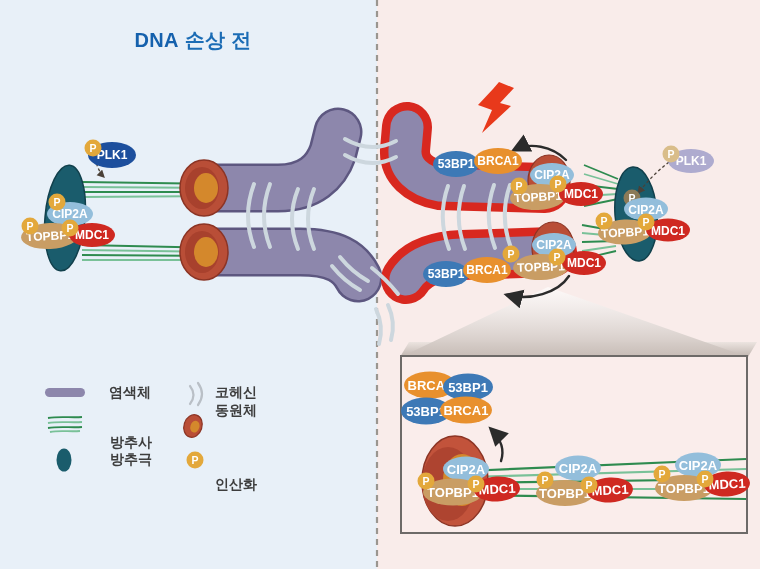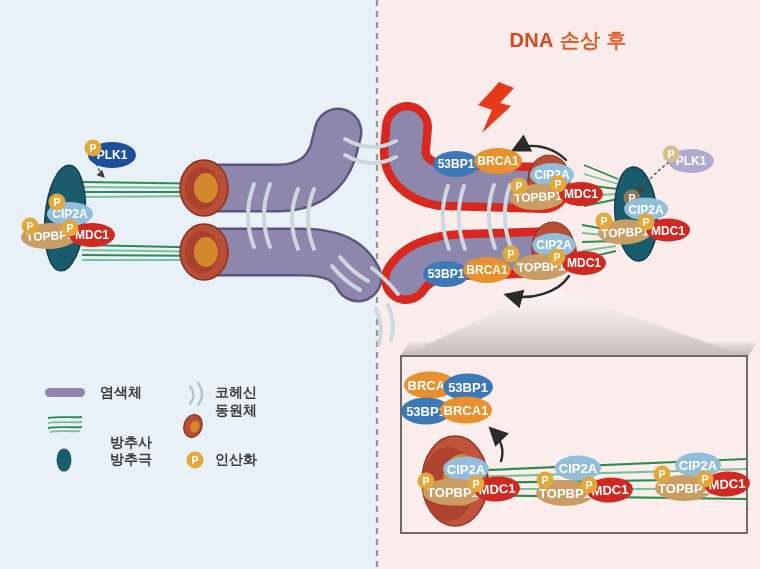--- a/index.html
+++ b/index.html
@@ -177,22 +177,22 @@
       <path d="M190,386 Q197,395 190,404"></path>
       <path d="M198,383 Q206,394 198,405"></path>
     </g>
     <g transform="rotate(18 193 426)">
       <ellipse cx="193" cy="426" rx="9" ry="11.5" fill="#b94e37" stroke="#8c3424" stroke-width="1.2"></ellipse>
       <ellipse cx="195" cy="426" rx="4.5" ry="6" fill="#d4882c"></ellipse>
     </g>
   </g>
 </svg>
 
-<div class="title title-after">
-  <span class="pre">DNA</span><span class="suf">손상 후</span>
+<div class="title title-before">
+  <span class="pre">DNA</span><span class="suf">손상 전</span>
 </div>
 
 <div class="pill navy" style="left:112px;top:155px;width:48px;height:26px">PLK1</div>
 <div class="badge" style="left:93px;top:148px">P</div>
 <div class="pill lblue" style="left:70px;top:214px;width:46px;height:24px">CIP2A</div>
 <div class="pill tan" style="left:50px;top:236px;width:58px;height:26px;transform:translate(-50%,-50%) rotate(-3deg)">TOPBP1</div>
 <div class="pill redp" style="left:92px;top:235px;width:46px;height:24px">MDC1</div>
 <div class="badge" style="left:57px;top:202px">P</div>
 <div class="badge" style="left:30px;top:226px">P</div>
 <div class="badge" style="left:70px;top:228px">P</div>
@@ -238,21 +238,21 @@
 <div class="pill redp big" style="left:610px;top:490px;width:46px;height:25px;transform:translate(-50%,-50%) rotate(-3deg)">MDC1</div>
 <div class="badge" style="left:545px;top:480px">P</div>
 <div class="badge" style="left:589px;top:485px">P</div>
 
 <div class="pill lblue big" style="left:698px;top:465px;width:46px;height:25px">CIP2A</div>
 <div class="pill tan big" style="left:684px;top:488px;width:58px;height:26px">TOPBP1</div>
 <div class="pill redp big" style="left:727px;top:484px;width:46px;height:25px;transform:translate(-50%,-50%) rotate(-3deg)">MDC1</div>
 <div class="badge" style="left:662px;top:474px">P</div>
 <div class="badge" style="left:705px;top:479px">P</div>
 
-<div class="legend-label" style="left:100px;top:393px">염색체</div>
+<div class="legend-label" style="left:109px;top:393px">염색체</div>
 <div class="legend-label" style="left:110px;top:443px">방추사</div>
 <div class="legend-label" style="left:110px;top:460px">방추극</div>
 <div class="legend-label" style="left:215px;top:393px">코헤신</div>
 <div class="legend-label" style="left:215px;top:411px">동원체</div>
-<div class="legend-label" style="left:215px;top:460px">인산화</div>
+<div class="legend-label" style="left:215px;top:485px">인산화</div>
 <div class="badge" style="left:195px;top:460px">P</div>
 
 </div>
 
 </body></html>

